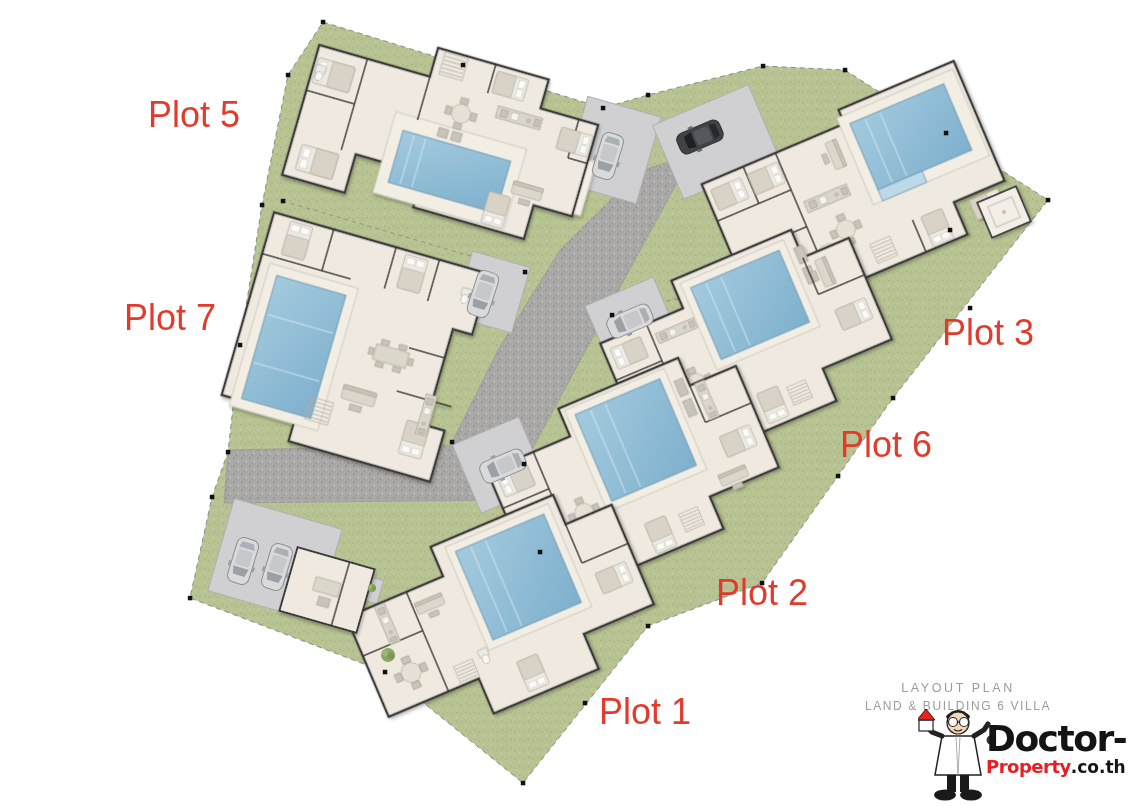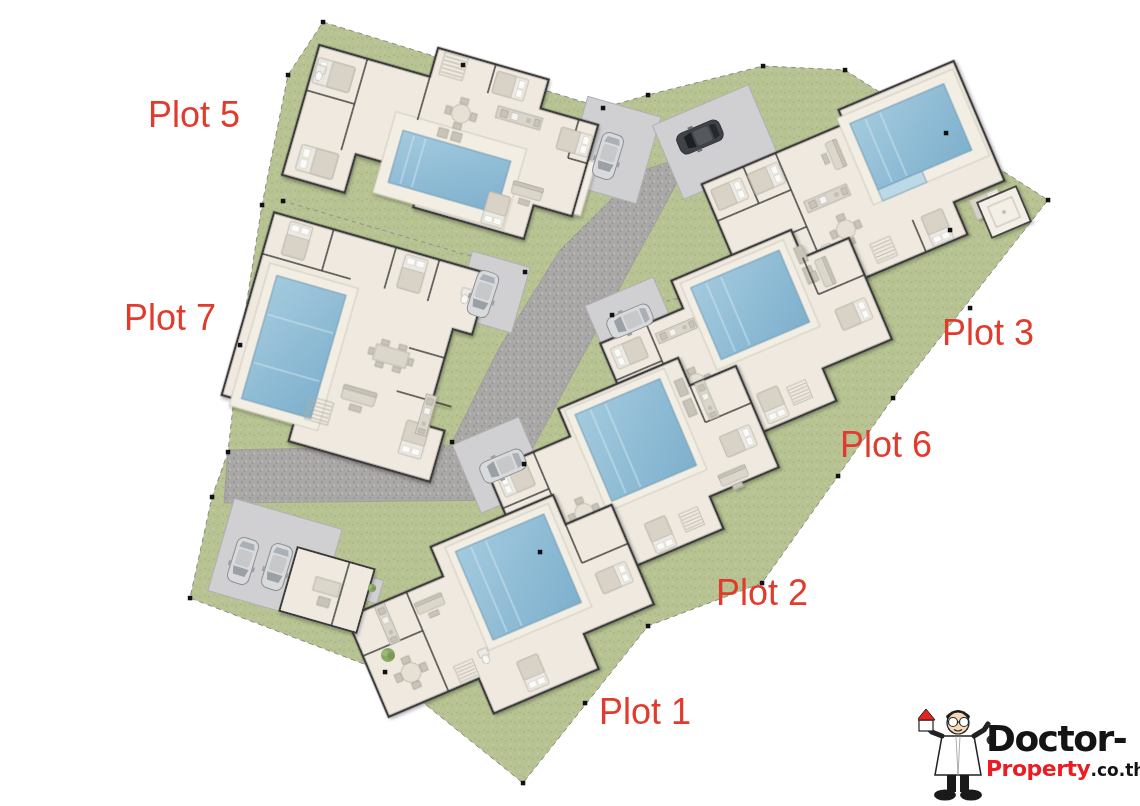--- a/index.html
+++ b/index.html
@@ -29,21 +29,21 @@
   
   .title-block{position:absolute;left:853px;top:679px;width:210px;text-align:center;
                color:var(--title_gray,#9b9b9b);}
   .title-line1{font-size:12.5px;letter-spacing:2.6px;line-height:18px;}
   .title-line2{font-size:12px;letter-spacing:1.6px;line-height:18px;}
   
   .logo-text{position:absolute;left:986px;top:720px;width:160px;font-family:"DejaVu Sans",sans-serif;}
   .logo-black{display:block;font-size:36px;font-weight:bold;letter-spacing:-1.5px;
               color:var(--logo_black,#141414);line-height:38px;}
   .logo-line2{display:block;margin-top:-2px;white-space:nowrap;}
-  .logo-red{font-size:22px;font-weight:bold;color:var(--logo_red,#ec1c24);letter-spacing:-0.5px;}
+  .logo-red{font-size:18px;font-weight:bold;color:var(--logo_red,#ec1c24);letter-spacing:-0.5px;}
   .logo-suffix{font-size:17px;font-weight:bold;color:var(--logo_black,#141414);}
   .mascot{position:absolute;left:918px;top:702px;}
 </style>
 </head>
 <body>
 
 <div id="stage">
 
 <svg id="siteplan" width="1140" height="806" viewBox="0 0 1140 806">
   <defs>
@@ -325,20 +325,24 @@
   </g>
 </svg>
 
 <div class="plot-label pl1">Plot 1</div>
 <div class="plot-label pl2">Plot 2</div>
 <div class="plot-label pl3">Plot 6</div>
 <div class="plot-label pl4">Plot 3</div>
 <div class="plot-label pl5">Plot 5</div>
 <div class="plot-label pl6">Plot 7</div>
 
+<div class="title-block">
+  <div class="title-line1">LAYOUT PLAN</div>
+  <div class="title-line2">LAND &amp; BUILDING 6 VILLA</div>
+</div>
 
 <svg class="mascot" width="80" height="102" viewBox="0 0 80 102">
   <path d="M28,14 Q40,2 52,14 L50,20 L30,20 Z" fill="#1a1a1a"></path>
   <circle cx="40" cy="21" r="11" fill="#f6d7b8" stroke="#222" stroke-width="1.2"></circle>
   <circle cx="35" cy="20" r="4.5" fill="#fff" stroke="#222" stroke-width="1.2"></circle>
   <circle cx="46" cy="20" r="4.5" fill="#fff" stroke="#222" stroke-width="1.2"></circle>
   <line x1="39.5" y1="20" x2="41.5" y2="20" stroke="#222" stroke-width="1.2"></line>
   <path d="M36,27.5 Q40,30.5 44,27.5" fill="none" stroke="#222" stroke-width="1.1"></path>
   <path d="M24,34 L56,34 L63,73 L17,73 Z" fill="#fff" stroke="#222" stroke-width="1.5"></path>
   <path d="M38,34 L40,73 M42,34 L40,73" fill="none" stroke="#999" stroke-width="0.8"></path>

